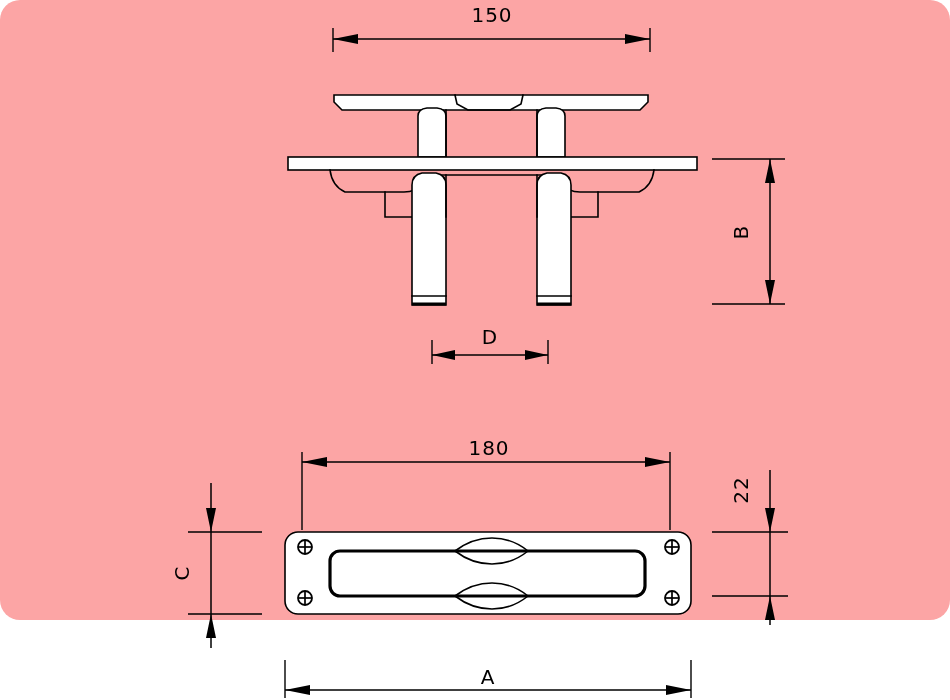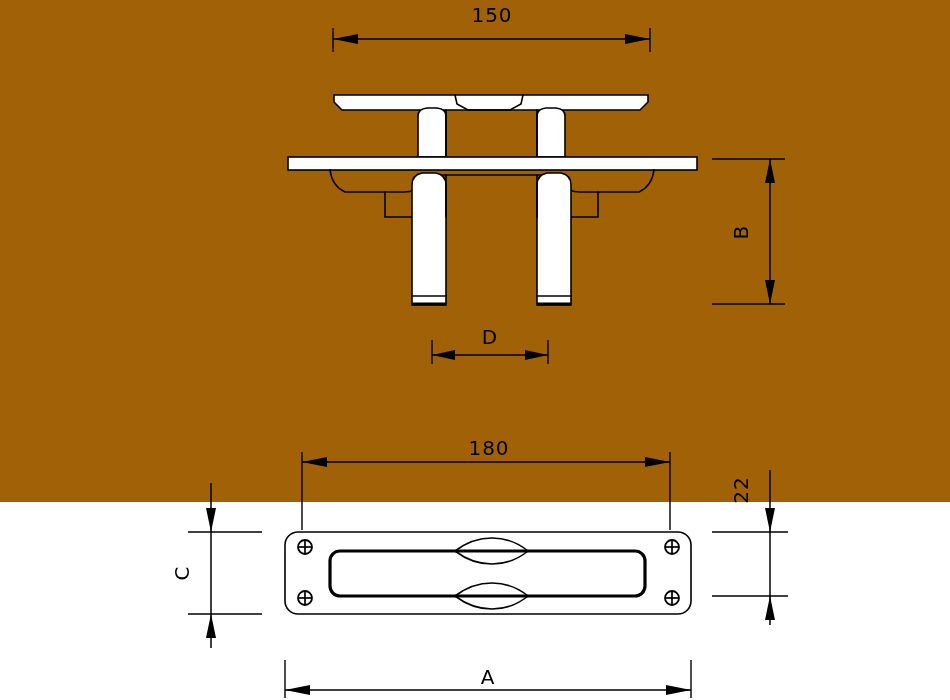--- a/index.html
+++ b/index.html
@@ -9,22 +9,23 @@
   }
   body {
     width: 950px;
     height: 700px;
     overflow: hidden;
     font-family: "DejaVu Sans", sans-serif;
   }
   #drawing-root {
     position: relative;
     width: 950px;
-    height: 502px;
-    background: #a16207;
+    height: 620px;
+    background: #fca5a5;
+    border-radius: 20px;
   }
   svg#technical-drawing {
     display: block;
     width: 950px;
     height: 700px;
   }
   .outline {
     fill: none;
     stroke: #000000;
     stroke-width: 1.6;

